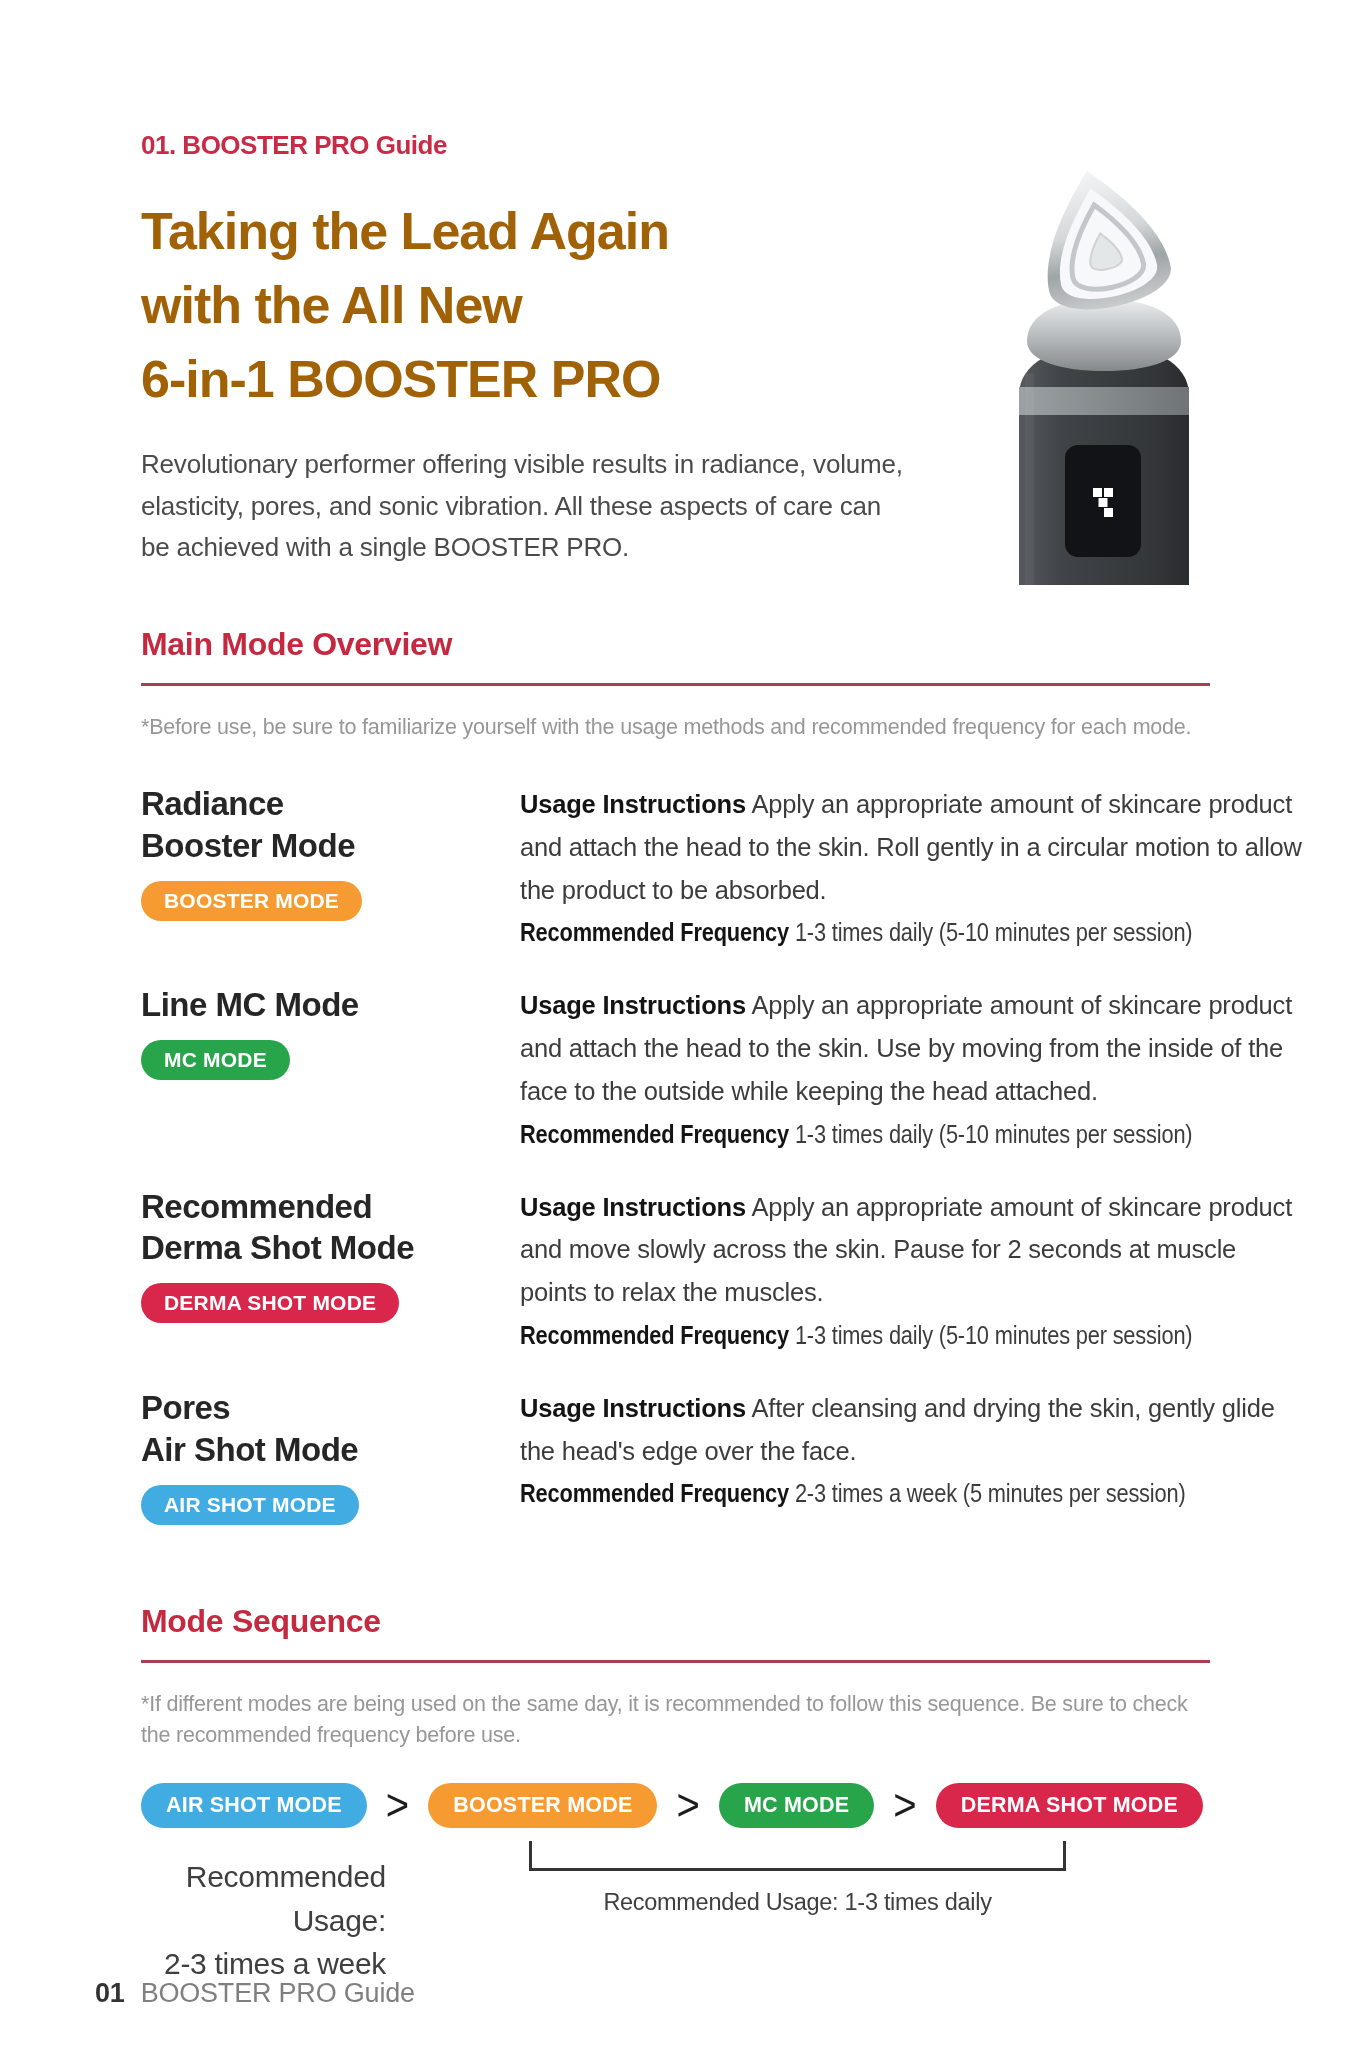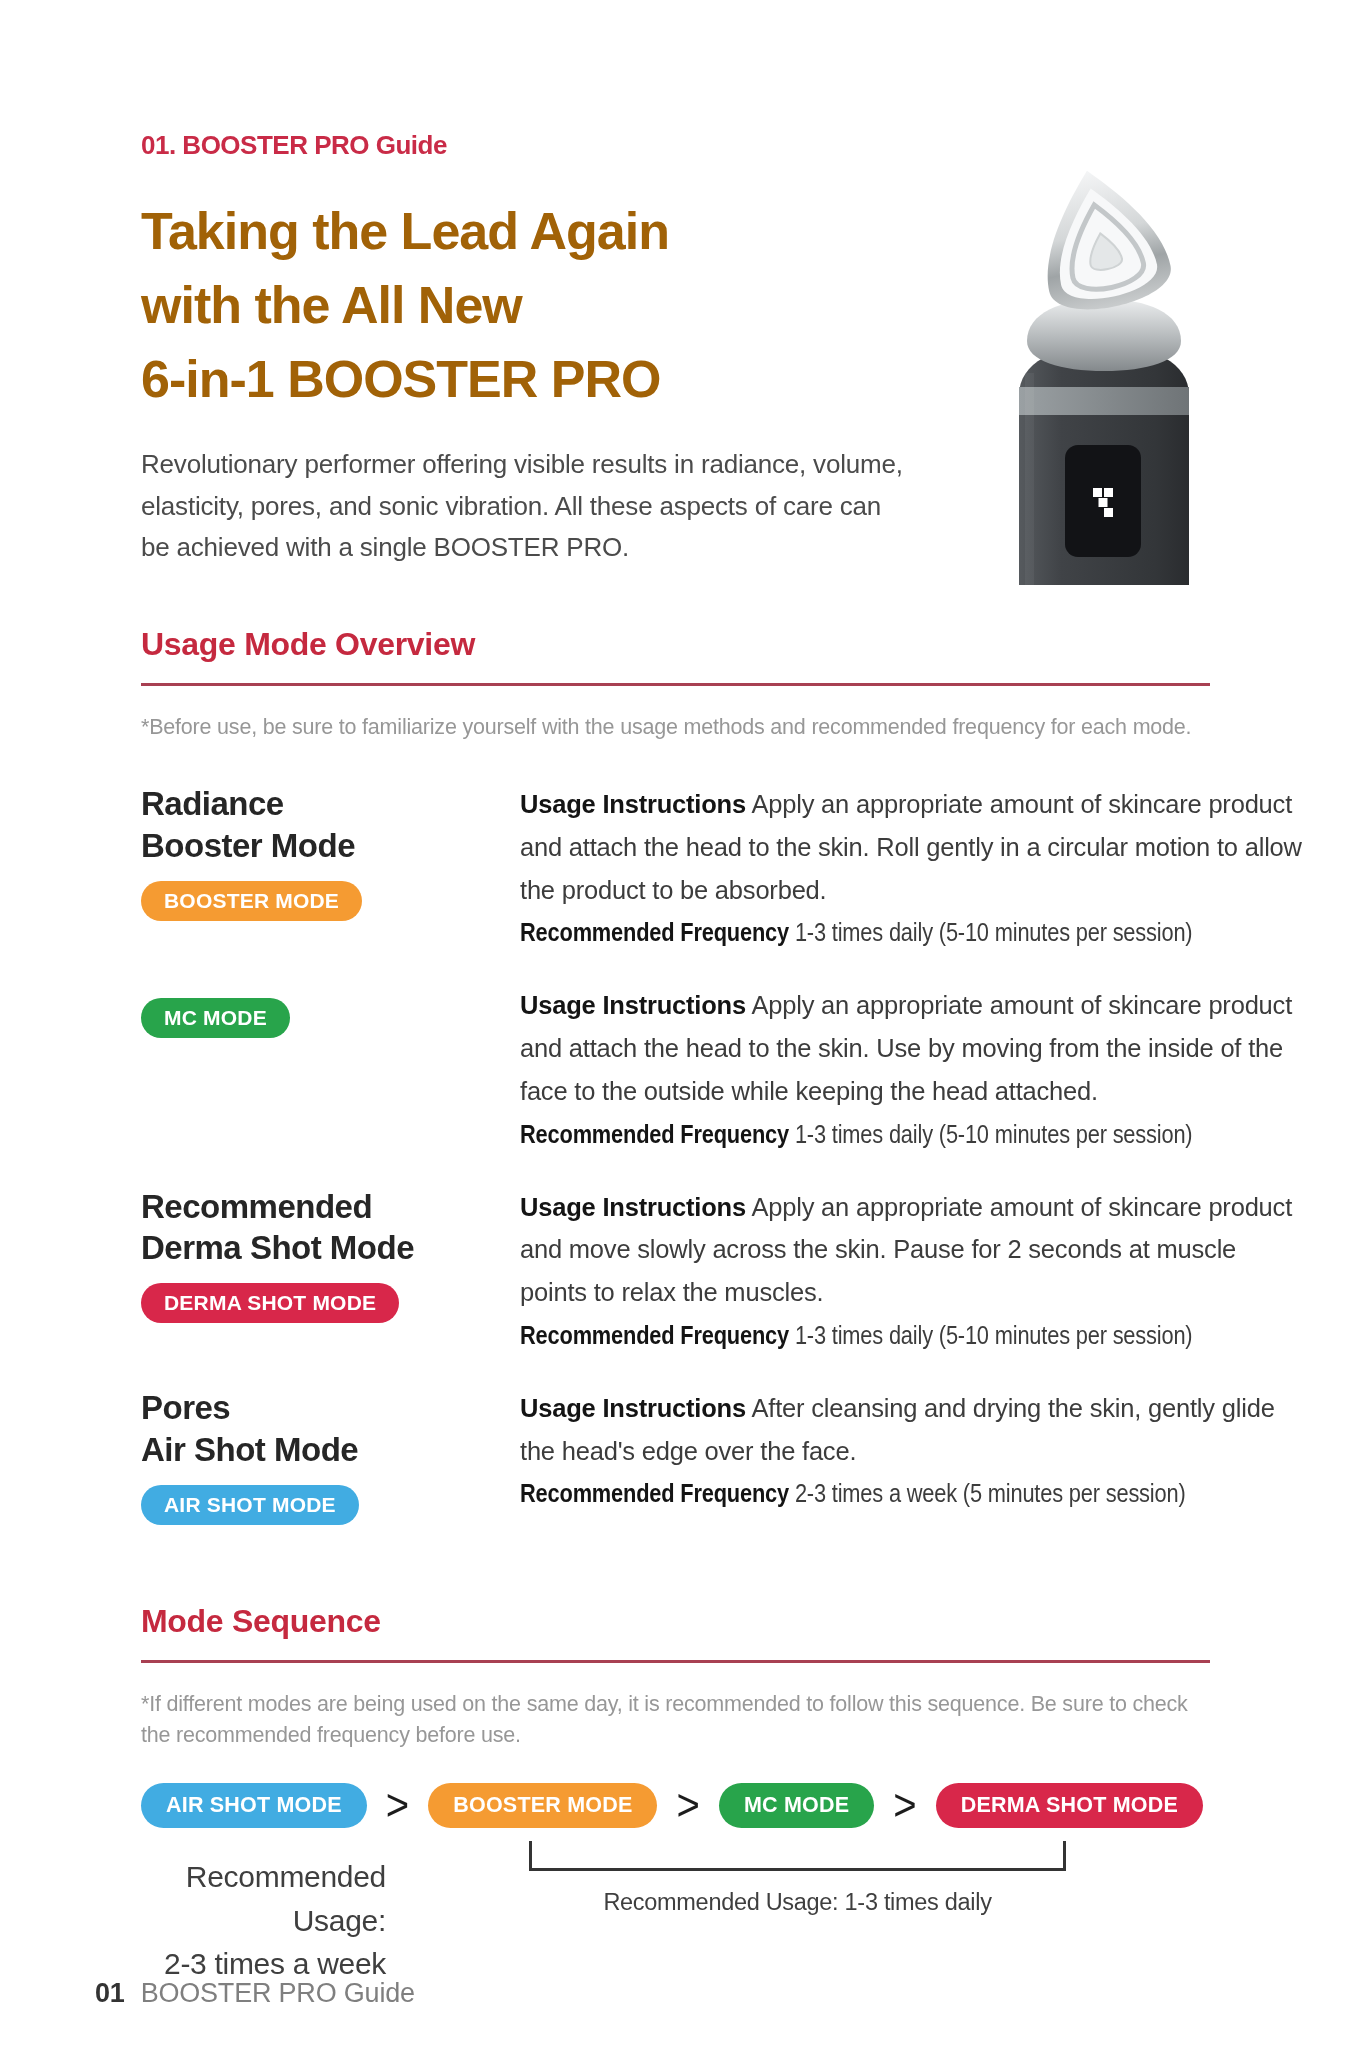--- a/index.html
+++ b/index.html
@@ -80,40 +80,41 @@
 
     <div class="kicker">01. BOOSTER PRO Guide</div>
     <div class="headline">
       <div>Taking the Lead Again</div>
       <div>with the All New</div>
       <div>6-in-1 BOOSTER PRO</div>
     </div>
     <p class="intro">Revolutionary performer offering visible results in radiance, volume, elasticity, pores, and sonic vibration. All these aspects of care can be achieved with a single BOOSTER PRO.</p>
 
     <div class="section">
-      <div class="section-title">Usage Mode Overview</div>
+      <div class="section-title">Main Mode Overview</div>
       <hr class="section-rule">
       <div class="section-note">*Before use, be sure to familiarize yourself with the usage methods and recommended frequency for each mode.</div>
 
       <div class="mode-rows">
 
         <div class="mode-row">
           <div class="mode-left">
             <div class="mode-name-line">Radiance</div>
             <div class="mode-name-line">Booster Mode</div>
             <span class="mode-badge" style="background-color: rgb(245, 155, 50);">BOOSTER MODE</span>
           </div>
           <div class="mode-right">
             <p><span class="lbl">Usage Instructions</span> <span>Apply an appropriate amount of skincare product and attach the head to the skin. Roll gently in a circular motion to allow the product to be absorbed.</span></p>
             <p class="freq-line"><span class="lbl">Recommended Frequency</span> <span>1-3 times daily (5-10 minutes per session)</span></p>
           </div>
         </div>
 
         <div class="mode-row">
           <div class="mode-left">
+            <div class="mode-name-line">Line MC Mode</div>
             
             <span class="mode-badge" style="background-color: rgb(40, 164, 75);">MC MODE</span>
           </div>
           <div class="mode-right">
             <p><span class="lbl">Usage Instructions</span> <span>Apply an appropriate amount of skincare product and attach the head to the skin. Use by moving from the inside of the face to the outside while keeping the head attached.</span></p>
             <p class="freq-line"><span class="lbl">Recommended Frequency</span> <span>1-3 times daily (5-10 minutes per session)</span></p>
           </div>
         </div>
 
         <div class="mode-row">

